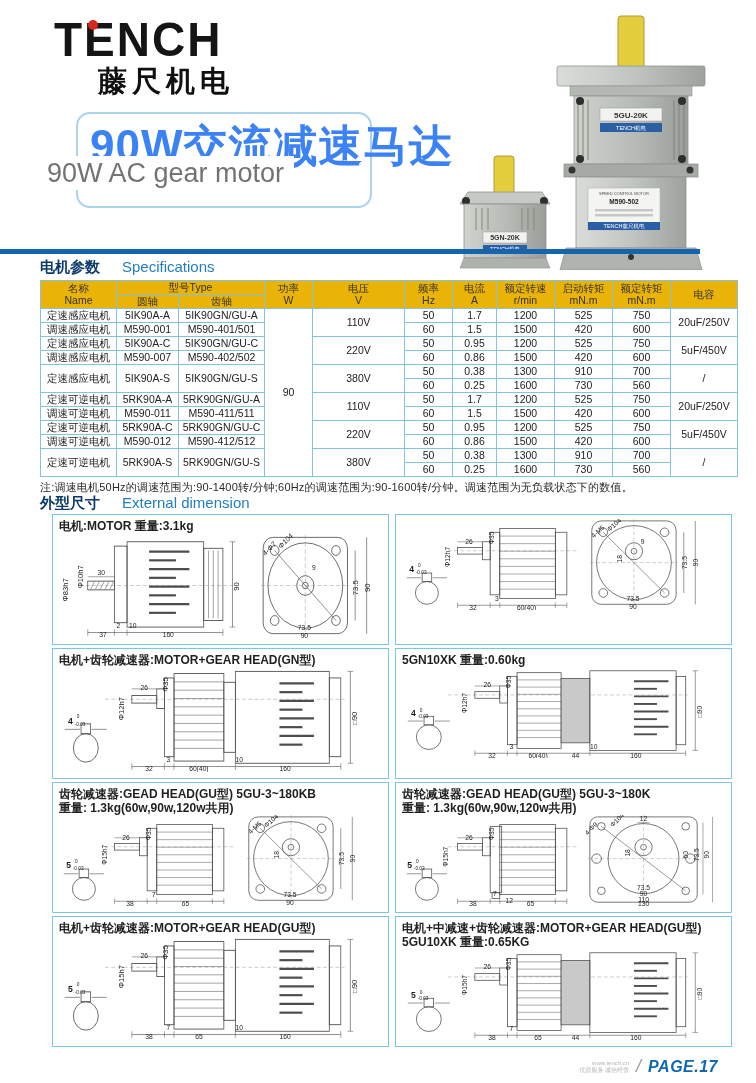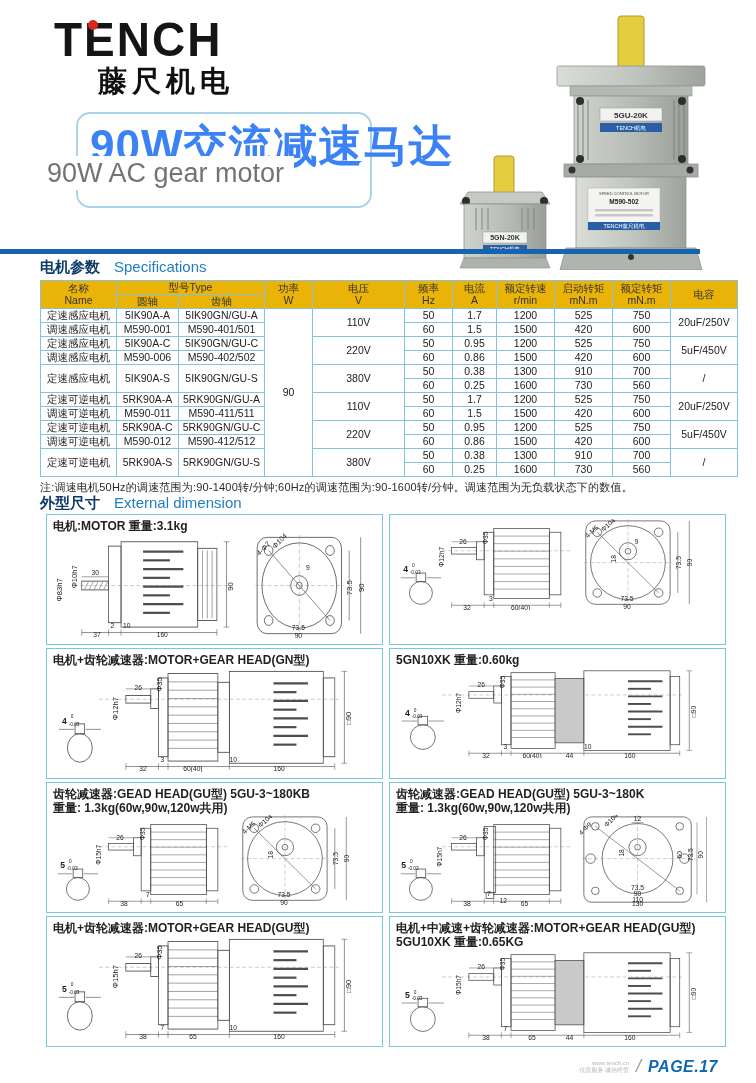--- a/index.html
+++ b/index.html
@@ -11,35 +11,35 @@
   
   #logo-text{left:54px;top:12px;font-size:46px;font-weight:900;letter-spacing:2px;color:#151515;transform:scaleY(1.04);}
   #logo-dot{left:88px;top:20px;width:10px;height:10px;border-radius:50%;}
   #logo-sub{left:98px;top:62px;font-size:29px;font-weight:700;letter-spacing:5px;color:#101010;}
   
   #title-frame{left:76px;top:112px;width:292px;height:92px;border:2px solid #a9d4ea;border-radius:14px;}
   #title-zh{left:90px;top:117px;font-size:44px;font-weight:900;color:#3b82f6;letter-spacing:1px;}
   #title-en{left:47px;top:156px;font-size:27px;color:#737373;background:#fff;padding:0 10px 0 0;line-height:34px;}
   #blue-line{left:0;top:249px;width:700px;height:5px;background:#1565ae;}
   
-  .sec-head{display:flex;gap:14px;align-items:baseline;font-size:15px;}
+  .sec-head{display:flex;gap:22px;align-items:baseline;font-size:15px;}
   .sec-zh{font-weight:800;color:#0c3a69;}
   .sec-en{font-weight:400;color:#1f7ec2;}
   #spec-head{left:40px;top:258px;}
   #dim-head{left:40px;top:494px;}
   
   #spec-table-wrap{left:40px;top:280px;}
   table{border-collapse:collapse;table-layout:fixed;}
   th,td{border:1px solid #85c2dc;text-align:center;padding:0;font-size:10.5px;line-height:1.05;
         white-space:nowrap;overflow:hidden;height:13px;color:#222;font-weight:400;}
   th{background:#eab308;color:#333;}
   th .h2{font-size:10.5px;}
   #note{left:40px;top:480px;font-size:11px;color:#2a2a2a;letter-spacing:0.2px;}
   
-  #panels{left:46px;top:514px;width:681px;display:grid;grid-template-columns:337px 337px;
+  #panels{left:52px;top:514px;width:681px;display:grid;grid-template-columns:337px 337px;
           grid-auto-rows:131px;column-gap:6px;row-gap:3px;}
   .panel{border:1.5px solid #7cc5de;background:#fff;box-sizing:border-box;padding:4px 6px 1px;position:relative;}
   .ptitle{font-size:12px;font-weight:700;color:#1f1f1f;line-height:14px;white-space:nowrap;}
   .panel svg{display:block;width:100%;}
   .panel.t1 svg{height:105px;}
   .panel.t2 svg{height:91px;}
   .ln{stroke:#4d4d4d;fill:none;}
   .lnf{stroke:#4d4d4d;fill:#c9c9c9;stroke-width:0.8;}
   .dash{stroke:#999;stroke-dasharray:4 2.5;fill:none;}
   #panels svg text{font-size:7px;fill:#1c1c1c;text-anchor:middle;font-family:"Liberation Sans","DejaVu Sans",sans-serif;}
@@ -236,21 +236,21 @@
           <td rowspan="2">220V</td>
           <td>50</td>
           <td>0.95</td>
           <td>1200</td>
           <td>525</td>
           <td>750</td>
           <td rowspan="2">5uF/450V</td>
         </tr>
         <tr>
           <td>调速感应电机</td>
-          <td>M590-006</td>
+          <td>M590-007</td>
           <td>M590-402/502</td>
           <td>60</td>
           <td>0.86</td>
           <td>1500</td>
           <td>420</td>
           <td>600</td>
         </tr>
         <tr>
           <td rowspan="2">定速感应电机</td>
           <td rowspan="2">5IK90A-S</td>

